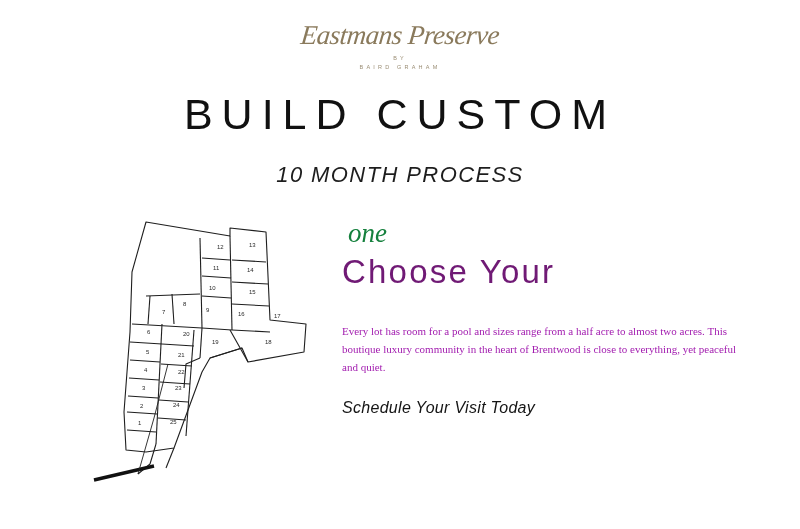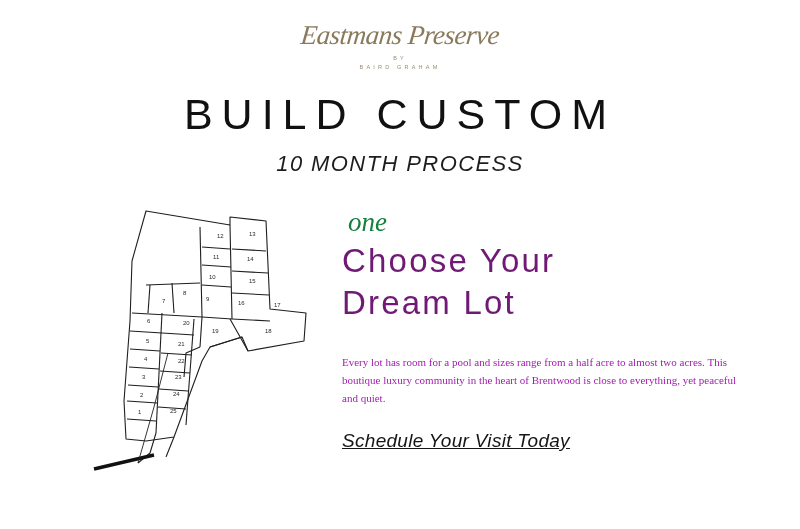--- a/index.html
+++ b/index.html
@@ -51,21 +51,21 @@
     text-align: center;
     margin-top: 20px;
     font-size: 43px;
     font-weight: normal;
     letter-spacing: 9px;
     color: #111111;
     font-family: "Liberation Sans", sans-serif;
   }
   .subhead {
     text-align: center;
-    margin-top: 12px;
+    margin-top: 23px;
     font-size: 22px;
     font-style: italic;
     letter-spacing: 1.4px;
     color: #1d1d1d;
     font-family: "Liberation Sans", sans-serif;
   }
 
   
   .main {
     display: flex;
@@ -105,25 +105,24 @@
     font-family: "Liberation Serif", serif;
     font-size: 11px;
     line-height: 1.62;
     color: #a21caf;
     margin-top: 30px;
     max-width: 400px;
   }
   .cta {
     font-family: "Liberation Sans", sans-serif;
     font-style: italic;
-    font-size: 19px;
+    font-size: 16px;
     color: #151515;
     margin-top: 22px;
     letter-spacing: 0.3px;
-    text-decoration: underline;
   }
 
   
   .map-wrap {
     position: relative;
     width: 290px;
     height: 270px;
   }
   .map-svg { display: block; }
   .lot-num {
@@ -222,19 +221,18 @@
           <text x="136" y="212">25</text>
         </g>
       </svg>
     </div>
   </div>
 
   <div class="col-text">
     <div class="step-label">one</div>
     <div class="step-title">
       <div>Choose Your</div>
-      <div>Dream Lot</div>
     </div>
     <p class="body-copy">Every lot has room for a pool and sizes range from a half acre to almost two acres. This boutique luxury community in the heart of Brentwood is close to everything, yet peaceful and quiet.</p>
     <div class="cta">Schedule Your Visit Today</div>
   </div>
 
 </div>
 
 </body></html>

